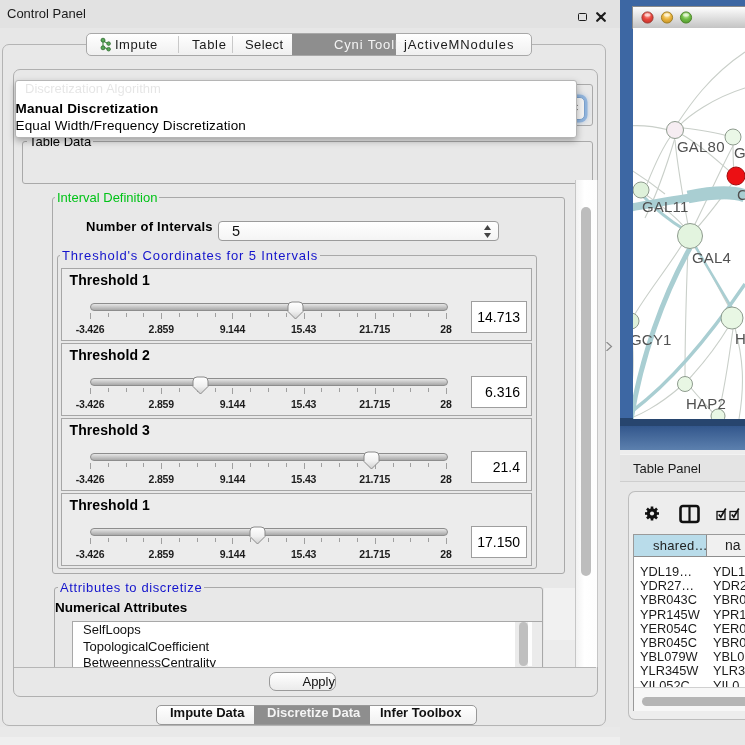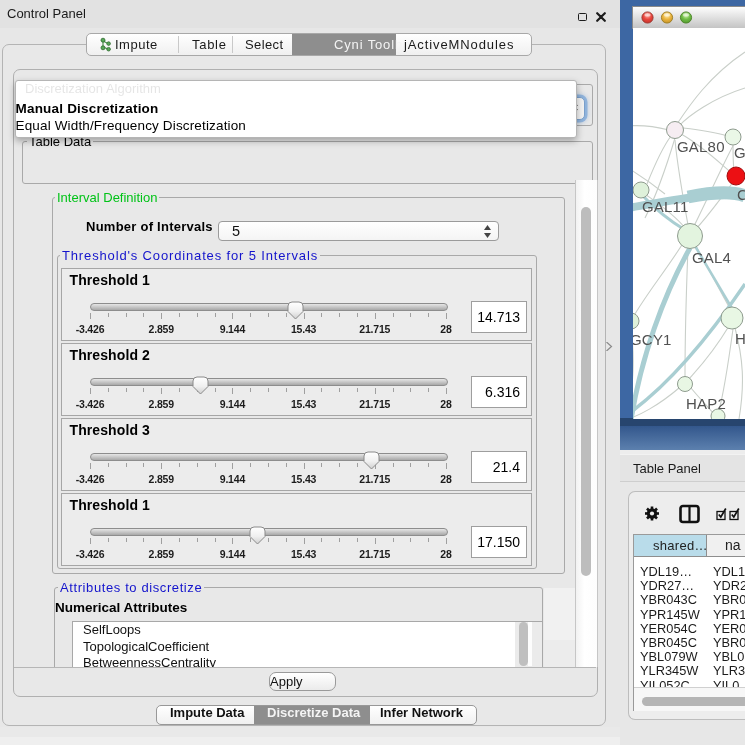--- a/index.html
+++ b/index.html
@@ -261,27 +261,27 @@
     <div class="abs" style="left:530px;top:457px;width:31px;height:27px;background:#ececec;"></div>
     <div class="abs" style="left:504.5px;top:439px;width:9px;height:44px;background:#bfbfbf;border-radius:4.5px;"></div>
     <div class="abs" style="left:513.5px;top:439px;width:4px;height:44px;background:#fdfdfd;"></div>
   </div>
 
   <div class="abs" style="left:575px;top:180px;width:21px;height:487px;background:linear-gradient(90deg,#f2f2f2,#ffffff 40%,#fdfdfd);border-left:1px solid #c6c6c6;border-right:1px solid #c6c6c6;"></div>
   <div class="abs" style="left:581px;top:207px;width:10px;height:369px;background:#bdbdbd;border-radius:5px;"></div>
 
   <div class="abs" style="left:14px;top:667px;width:582px;height:1px;background:#b6b6b6;"></div>
 
-  <div class="abs" style="left:269px;top:672px;width:65px;height:17px;background:linear-gradient(#ffffff,#ebebeb);border:1px solid #9a9a9a;border-radius:7px;text-align:left;font-size:13px;color:#111;line-height:17px;">Apply</div>
+  <div class="abs" style="left:269px;top:672px;width:65px;height:17px;background:linear-gradient(#ffffff,#ebebeb);border:1px solid #9a9a9a;border-radius:7px;text-align:right;font-size:13px;color:#111;line-height:17px;">Apply</div>
 
   <div id="bottabs" class="abs" style="left:156px;top:705px;width:319px;height:18px;background:linear-gradient(#ffffff,#f0f0f0);border:1px solid #989898;border-radius:5px;overflow:hidden;font-size:13px;">
     <div class="abs" style="left:13px;top:-1px;color:#111;font-weight:bold;">Impute Data</div>
     <div class="abs" style="left:97px;top:0;width:116px;height:18px;background:#8e8e8e;"></div>
     <div class="abs" style="left:110px;top:-1px;color:#f4f4f4;font-weight:bold;">Discretize Data</div>
-    <div class="abs" style="left:223px;top:-1px;color:#111;font-weight:bold;">Infer Network</div>
+    <div class="abs" style="left:223px;top:-1px;color:#111;font-weight:bold;">Infer Toolbox</div>
   </div>
 
   <div class="abs" style="left:0;top:727px;width:620px;height:10px;background:#e9e9e9;"></div>
   <div class="abs" style="left:0;top:737px;width:620px;height:8px;background:#efefef;"></div>
 
   <div class="abs" style="left:15px;top:80px;width:560px;height:56px;background:#ffffff;border:1px solid #b5b5b5;border-radius:3px;box-shadow:0 3px 7px rgba(0,0,0,0.3);"></div>
   <div class="abs" style="left:25px;top:81px;font-size:13px;color:rgba(80,80,80,0.15);text-align:right;">Discretization Algorithm</div>
   <div class="abs" style="left:15.5px;top:100.5px;font-size:13.5px;font-weight:bold;color:#000;letter-spacing:0.2px;">Manual Discretization</div>
   <div class="abs" style="left:15.5px;top:117.5px;font-size:13.5px;color:#000;letter-spacing:0.15px;">Equal Width/Frequency Discretization</div>
 

